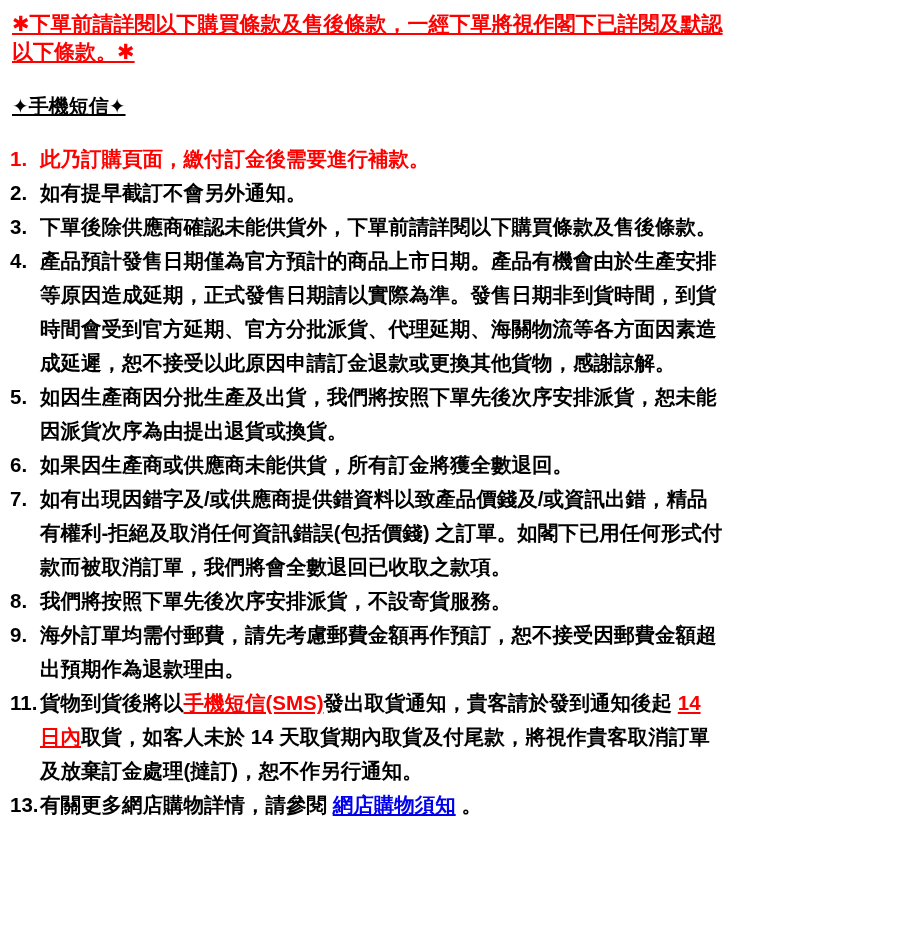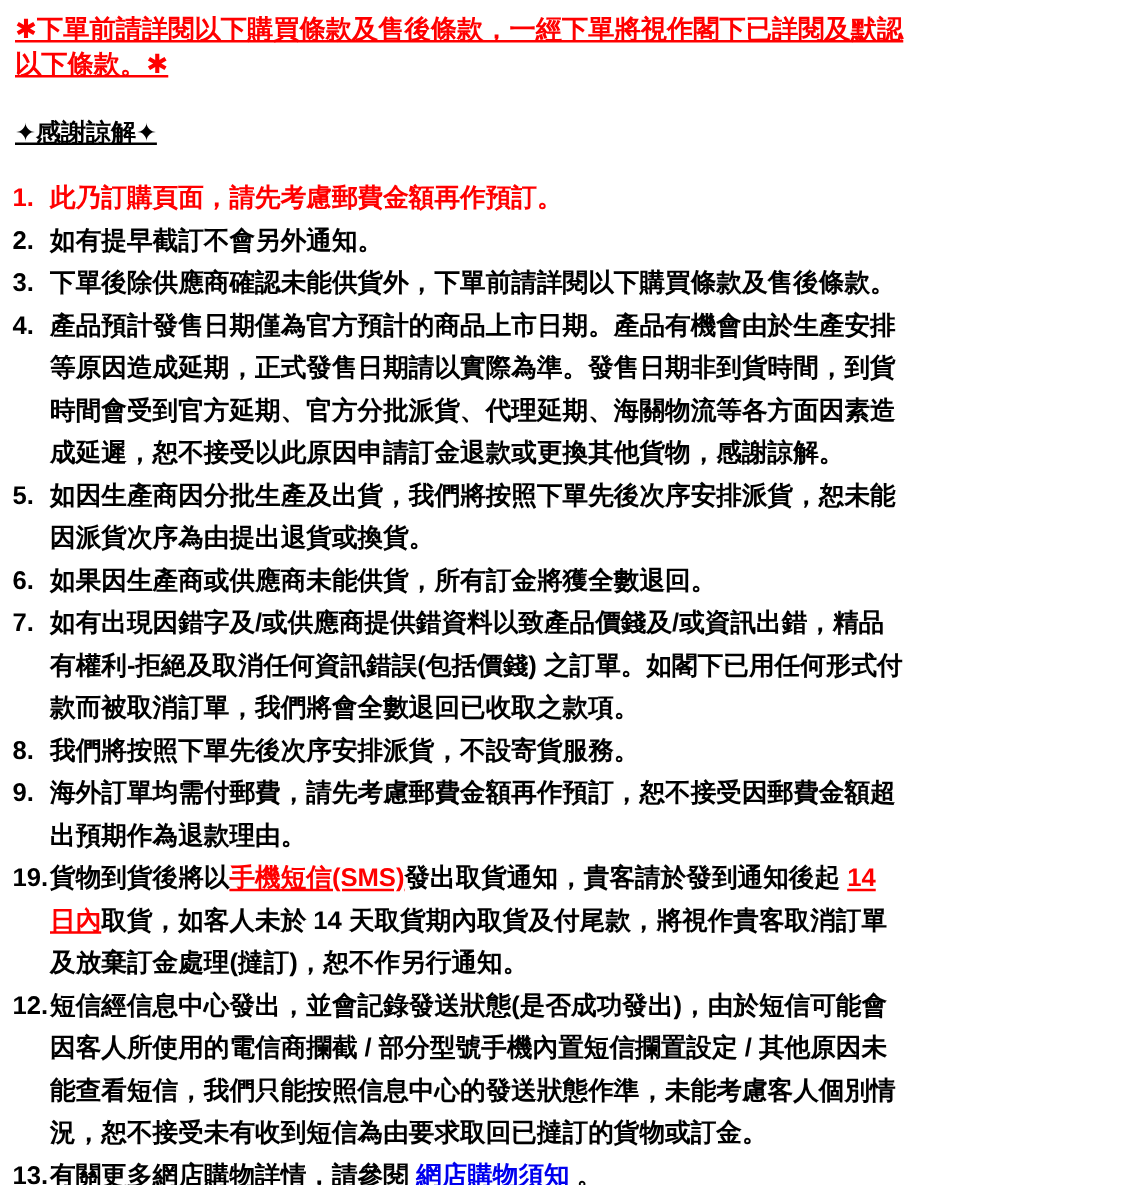--- a/index.html
+++ b/index.html
@@ -66,26 +66,26 @@
     text-decoration: underline;
     cursor: pointer;
   }
 </style>
 </head>
 <body>
 
 <div class="page">
   <div class="notice-header">✱下單前請詳閱以下購買條款及售後條款，一經下單將視作閣下已詳閱及默認以下條款。✱</div>
 
-  <div class="section-title">✦感謝諒解✦</div>
+  <div class="section-title">✦手機短信✦</div>
 
   <div class="terms">
       <div class="term term-red">
         <span class="term-num">1.</span>
-        <span class="term-text"><span class="seg-plain">此乃訂購頁面，請先考慮郵費金額再作預訂。</span></span>
+        <span class="term-text"><span class="seg-plain">此乃訂購頁面，繳付訂金後需要進行補款。</span></span>
       </div>
       <div class="term">
         <span class="term-num">2.</span>
         <span class="term-text"><span class="seg-plain">如有提早截訂不會另外通知。</span></span>
       </div>
       <div class="term">
         <span class="term-num">3.</span>
         <span class="term-text"><span class="seg-plain">下單後除供應商確認未能供貨外，下單前請詳閱以下購買條款及售後條款。</span></span>
       </div>
       <div class="term">
@@ -106,25 +106,21 @@
       </div>
       <div class="term">
         <span class="term-num">8.</span>
         <span class="term-text"><span class="seg-plain">我們將按照下單先後次序安排派貨，不設寄貨服務。</span></span>
       </div>
       <div class="term">
         <span class="term-num">9.</span>
         <span class="term-text"><span class="seg-plain">海外訂單均需付郵費，請先考慮郵費金額再作預訂，恕不接受因郵費金額超出預期作為退款理由。</span></span>
       </div>
       <div class="term">
-        <span class="term-num">19.</span>
+        <span class="term-num">11.</span>
         <span class="term-text"><span class="seg-plain">貨物到貨後將以</span><span class="seg-red-underline">手機短信(SMS)</span><span class="seg-plain">發出取貨通知，貴客請於發到通知後起 </span><span class="seg-red-underline">14 日內</span><span class="seg-plain">取貨，如客人未於 14 天取貨期內取貨及付尾款，將視作貴客取消訂單及放棄訂金處理(撻訂)，恕不作另行通知。</span></span>
-      </div>
-      <div class="term">
-        <span class="term-num">12.</span>
-        <span class="term-text"><span class="seg-plain">短信經信息中心發出，並會記錄發送狀態(是否成功發出)，由於短信可能會因客人所使用的電信商攔截 / 部分型號手機內置短信攔置設定 / 其他原因未能查看短信，我們只能按照信息中心的發送狀態作準，未能考慮客人個別情況，恕不接受未有收到短信為由要求取回已撻訂的貨物或訂金。</span></span>
       </div>
       <div class="term">
         <span class="term-num">13.</span>
         <span class="term-text"><span class="seg-plain">有關更多網店購物詳情，請參閱 </span><a class="seg-link" href="#">網店購物須知</a><span class="seg-plain"> 。</span></span>
       </div>
     </div>
 </div>
 
 </body></html>

